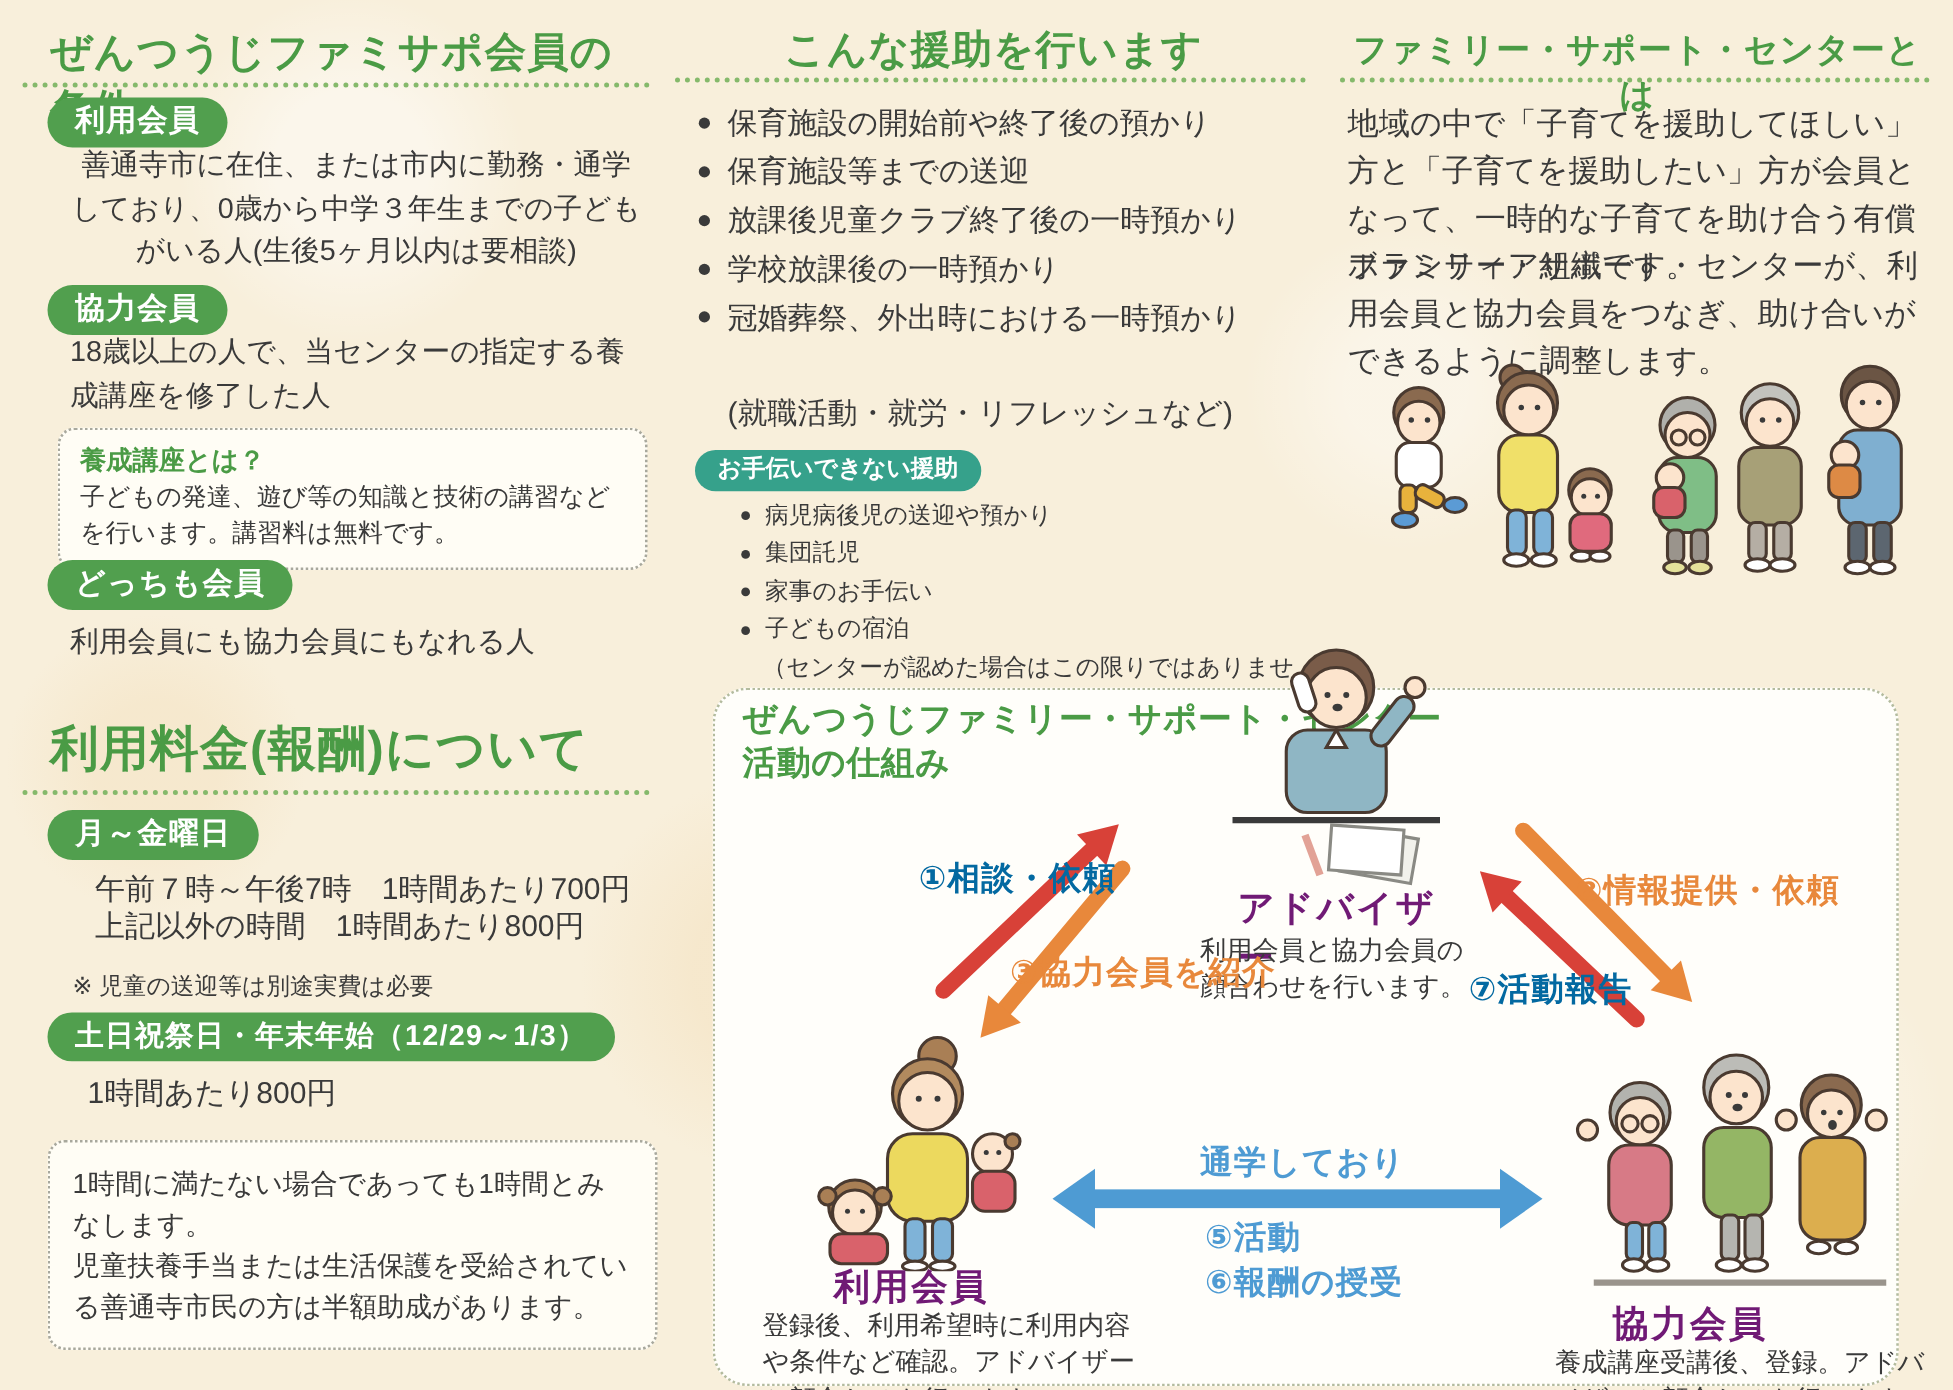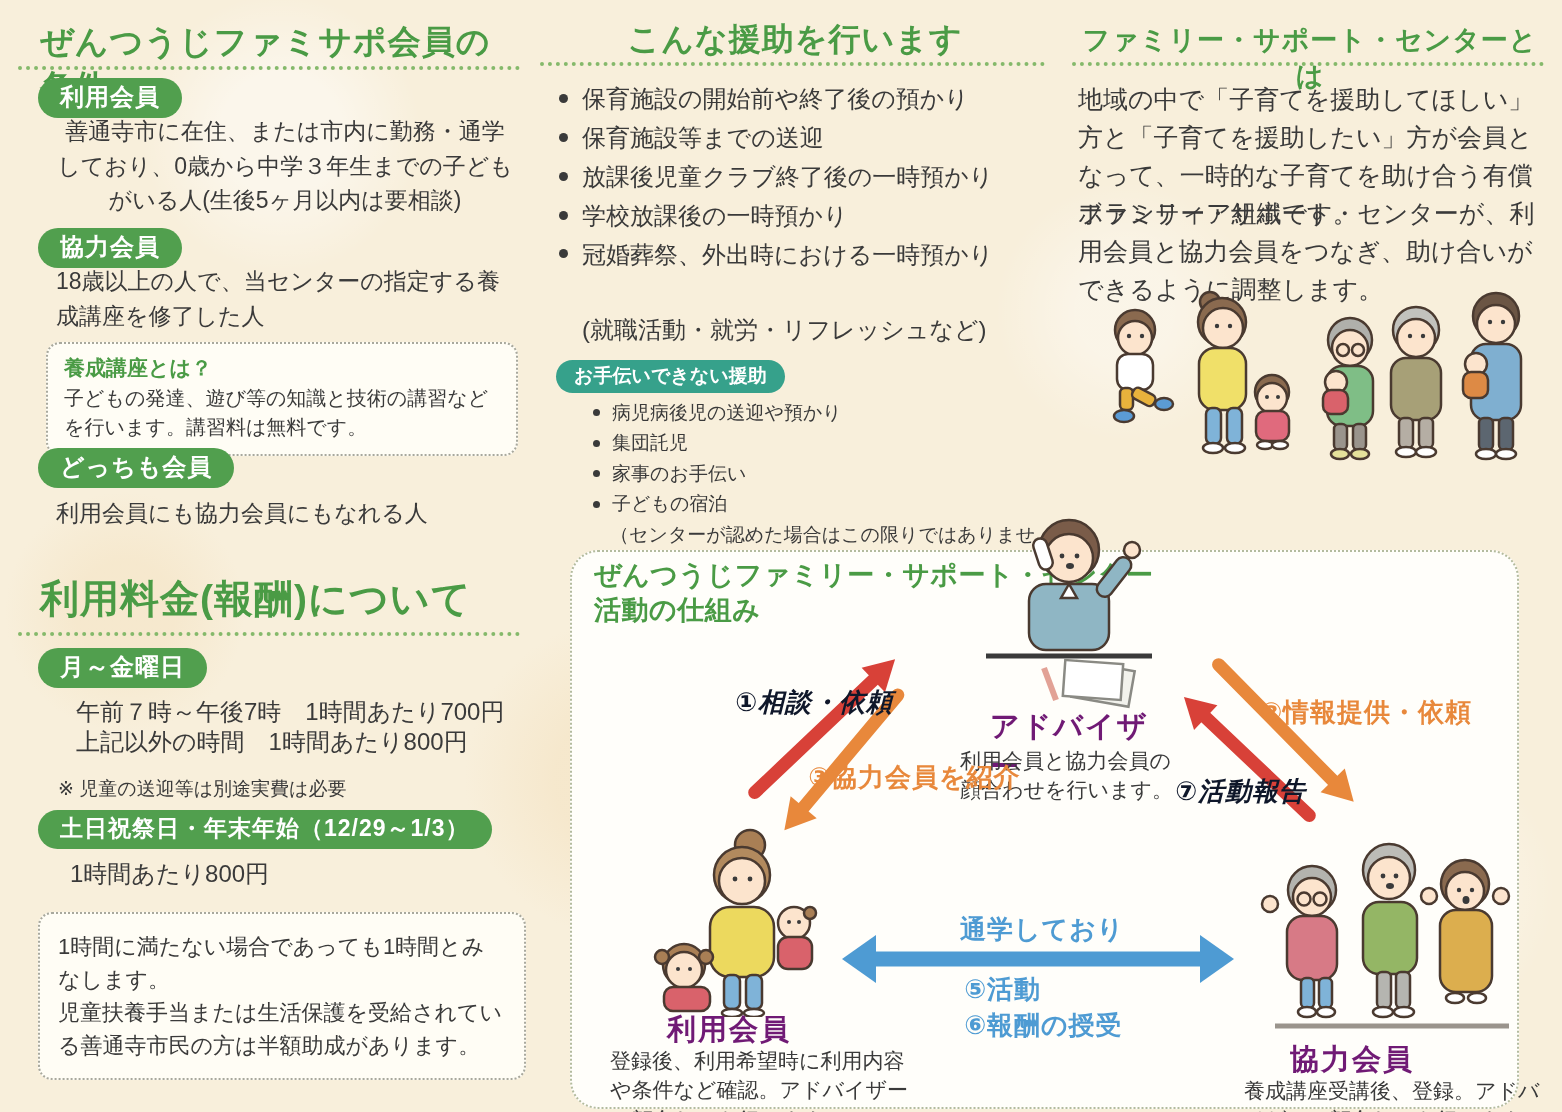--- a/index.html
+++ b/index.html
@@ -29,21 +29,21 @@
   .svc{margin:0;padding:0;}
   .sub li{list-style:none;position:relative;padding-left:24px;font-size:19px;line-height:1.6;}
   .sub li::before{content:"";position:absolute;left:5px;top:.6em;width:7px;height:7px;border-radius:50%;background:#3a3a3a;}
   .sub{margin:0;padding:0;}
   .hang{text-indent:-1.4em;padding-left:1.4em;}
   .diagram-box{border:2px dotted #b3bb9e;border-radius:28px;background:#fffefa;}
   .dg-title{color:#4a9b45;font-weight:bold;font-size:27px;line-height:1.3;letter-spacing:.5px;}
   .actor-label{color:#701a75;font-weight:bold;font-size:29px;text-align:left;letter-spacing:2px;}
   .actor-desc{font-size:21px;line-height:1.4;}
   .step{font-weight:bold;font-size:26px;letter-spacing:1px;white-space:nowrap;}
-  .step.red{color:#0f172a;font-style:italic;} .step.orange{color:#e8883b;} .step.blue{color:#4e9bd3;}
+  .step.red{color:#0369a1;} .step.orange{color:#e8883b;} .step.blue{color:#4e9bd3;}
   .arrow{position:absolute;height:36px;transform-origin:0 50%;}
   .arrow .shaft{position:absolute;left:0;right:22px;top:50%;transform:translateY(-50%);height:13px;border-radius:7px;background:currentColor;}
   .arrow .head{position:absolute;right:0;top:50%;transform:translateY(-50%);width:0;height:0;
     border-left:30px solid currentColor;border-top:17px solid transparent;border-bottom:17px solid transparent;}
   .arrow.red{color:#d84138;} .arrow.orange{color:#e8883b;}
   .dbl-arrow{position:absolute;height:48px;}
   .dbl-arrow .shaft{position:absolute;left:28px;right:28px;top:50%;transform:translateY(-50%);height:15px;background:#4e9bd3;}
   .dbl-arrow .head-l{position:absolute;left:0;top:50%;transform:translateY(-50%);width:0;height:0;
     border-right:34px solid #4e9bd3;border-top:24px solid transparent;border-bottom:24px solid transparent;}
   .dbl-arrow .head-r{position:absolute;right:0;top:50%;transform:translateY(-50%);width:0;height:0;

